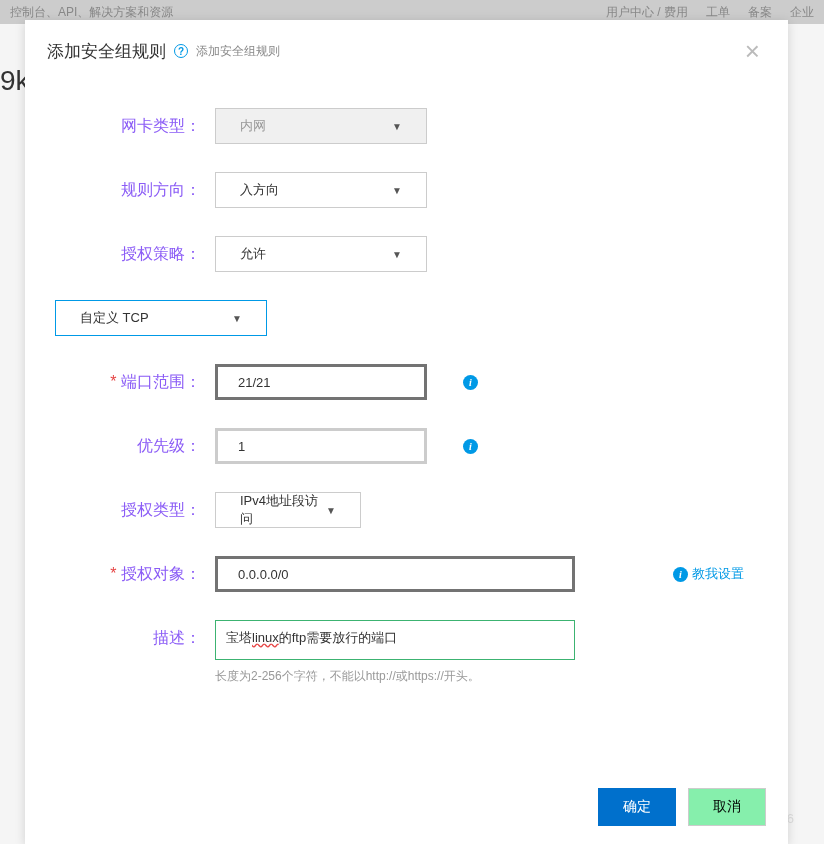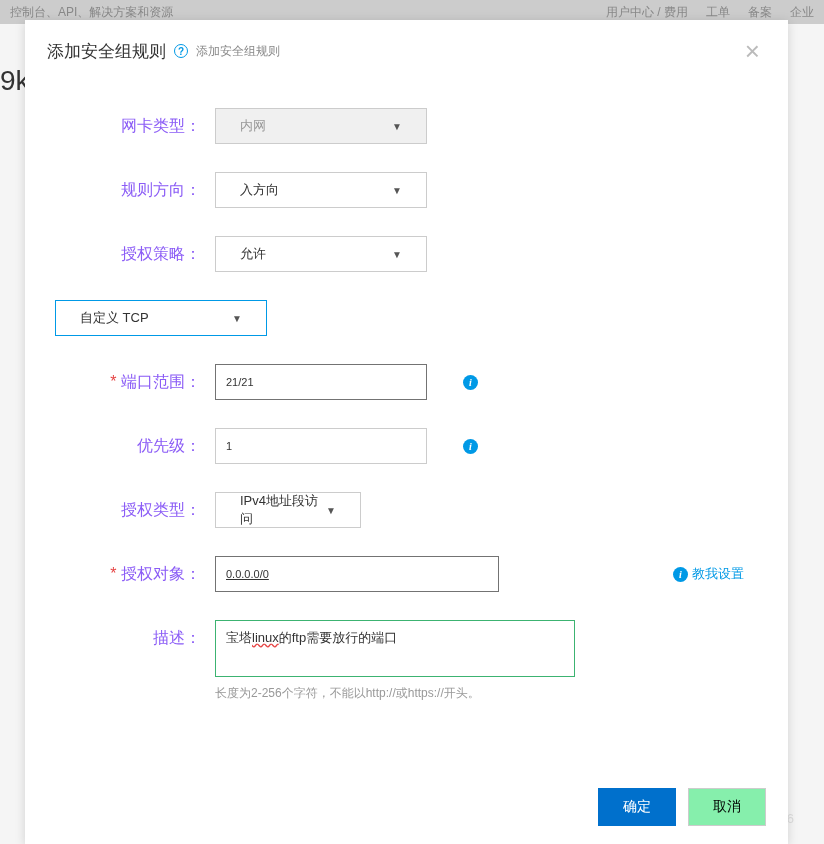--- a/index.html
+++ b/index.html
@@ -124,33 +124,32 @@
     .select-small {
       width: 146px;
     }
     .caret {
       color: #555;
       font-size: 10px;
     }
     .text-input {
       width: 212px;
       height: 36px;
-      border: 1px solid #737373;
-      padding: 0 10px;
-      font-size: 11px;
+      border: 3px solid #737373;
+      padding: 0 20px;
+      font-size: 13px;
       color: #333;
       outline: none;
     }
     .text-input.wide {
-      width: 284px;
-      text-decoration: underline;
+      width: 360px;
     }
     .textarea-input {
       width: 360px;
-      height: 57px;
+      height: 40px;
       border: 1px solid #3cb371;
       padding: 8px 10px;
       font-size: 13px;
       color: #333;
       outline: none;
       resize: none;
       font-family: inherit;
     }
     .info-icon {
       display: inline-flex;

